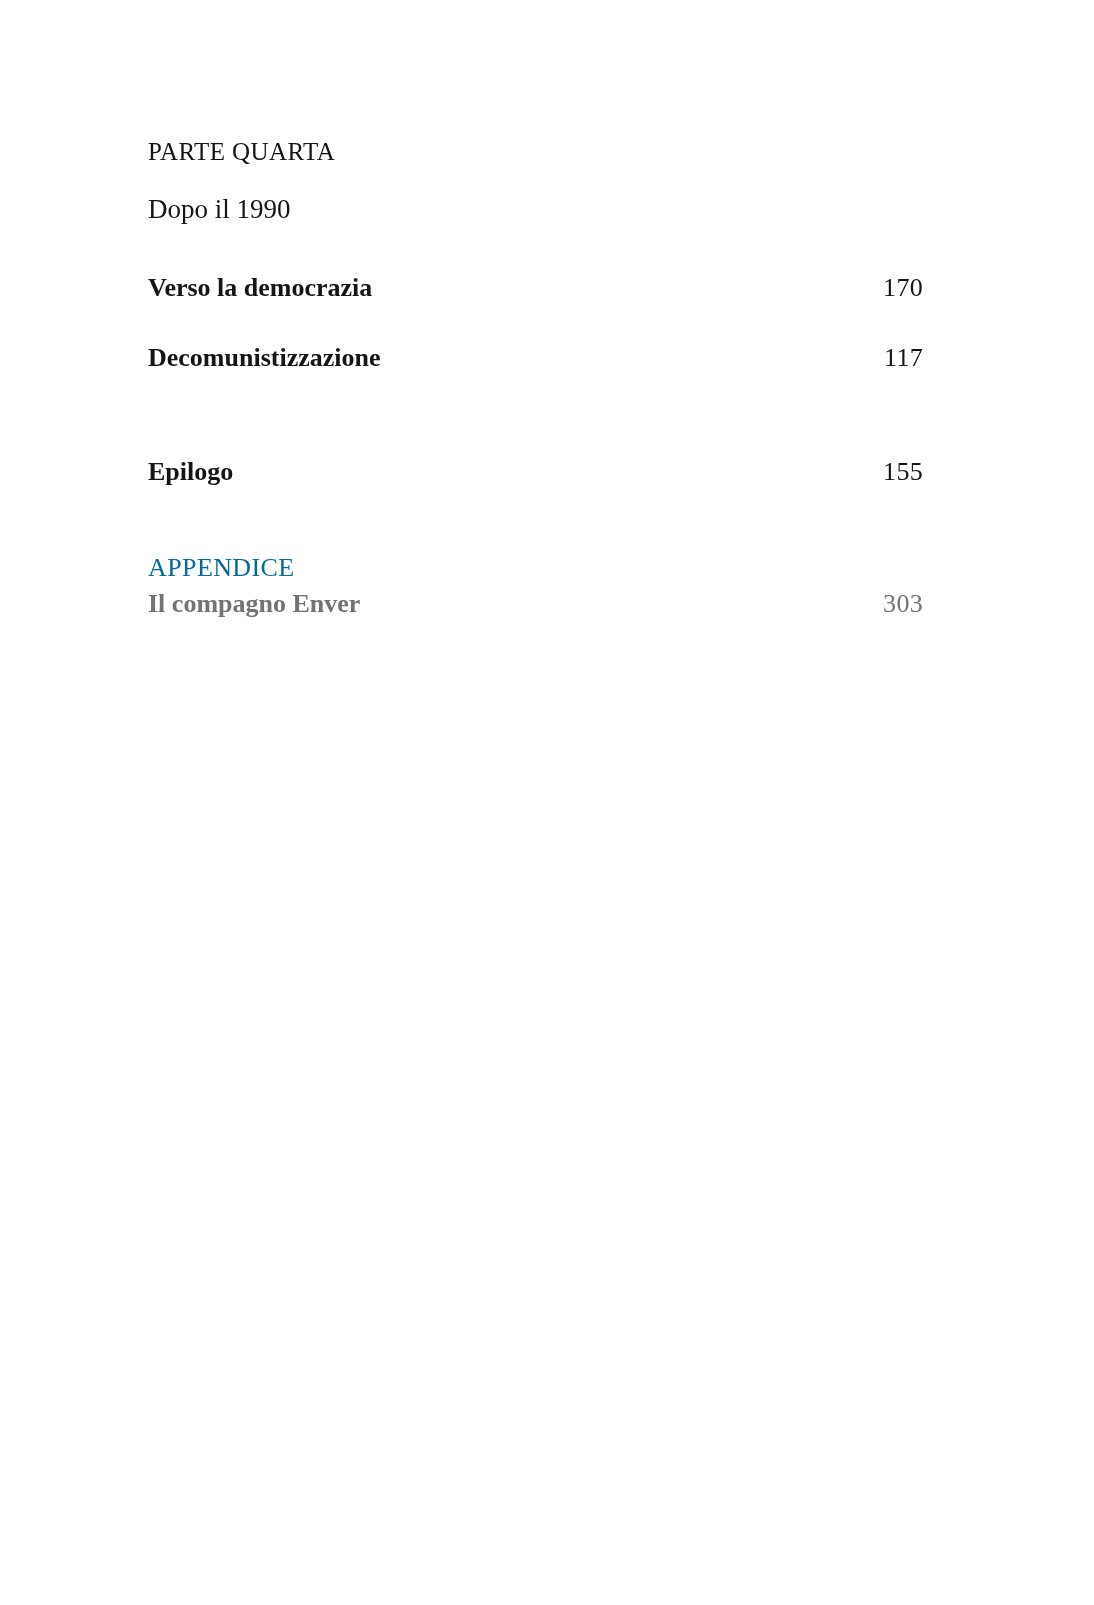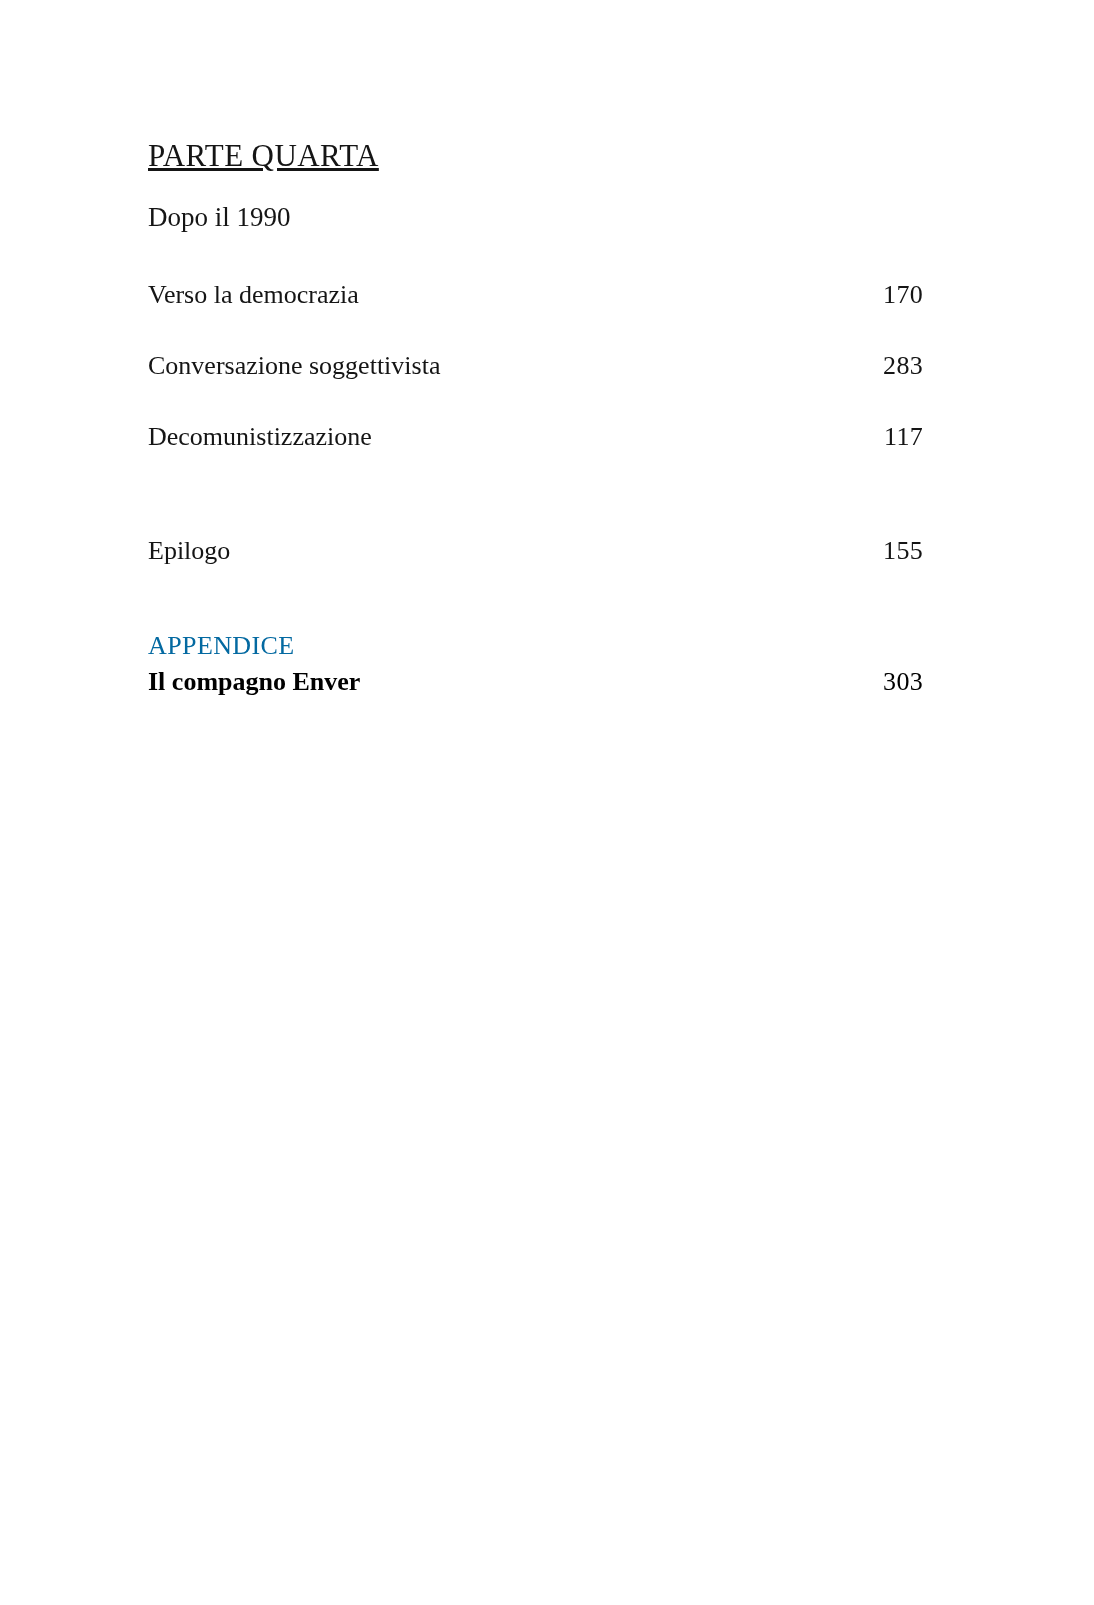--- a/index.html
+++ b/index.html
@@ -25,43 +25,43 @@
   .toc {
     position: absolute;
     left: 148px;
     top: 136px;
     width: 775px;
   }
   .part-header {
     margin-bottom: 44px;
   }
   .part-title {
-    font-size: 31px;
+    font-size: 25px;
     letter-spacing: 0.4px;
     line-height: 1.28;
     color: #151515;
-    text-decoration: underline;
   }
   .part-subtitle {
     font-size: 27px;
     line-height: 1.28;
     color: #151515;
     margin-top: 24px;
   }
   .entry {
     display: flex;
     align-items: baseline;
     justify-content: space-between;
     font-size: 26px;
     line-height: 1.3;
     margin-bottom: 37px;
     color: #151515;
   }
   .entry-label {
     white-space: nowrap;
+    font-weight: bold;
   }
   .entry-page {
     white-space: nowrap;
     font-size: 26px;
     letter-spacing: 0.3px;
   }
   .gap-before {
     margin-top: 80px;
   }
   .appendix-block {
@@ -71,21 +71,21 @@
     font-size: 26px;
     letter-spacing: 0.4px;
     color: #0369a1;
     margin-bottom: 6px;
   }
   .appendix-row {
     display: flex;
     align-items: baseline;
     justify-content: space-between;
     font-size: 26px;
-    color: #000000;
+    color: #737373;
     text-align: right;
   }
   .appendix-row .entry-label {
     font-weight: bold;
   }
 </style>
 </head>
 <body>
 
 <div class="page">
@@ -94,24 +94,20 @@
     <div class="part-header">
       <div class="part-title">PARTE QUARTA</div>
       <div class="part-subtitle">Dopo il 1990</div>
     </div>
 
     <div class="entry">
       <span class="entry-label">Verso la democrazia</span>
       <span class="entry-page">170</span>
     </div>
 
-    <div class="entry">
-      <span class="entry-label">Conversazione soggettivista</span>
-      <span class="entry-page">283</span>
-    </div>
 
     <div class="entry">
       <span class="entry-label">Decomunistizzazione</span>
       <span class="entry-page">117</span>
     </div>
 
     <div class="entry gap-before">
       <span class="entry-label">Epilogo</span>
       <span class="entry-page">155</span>
     </div>

